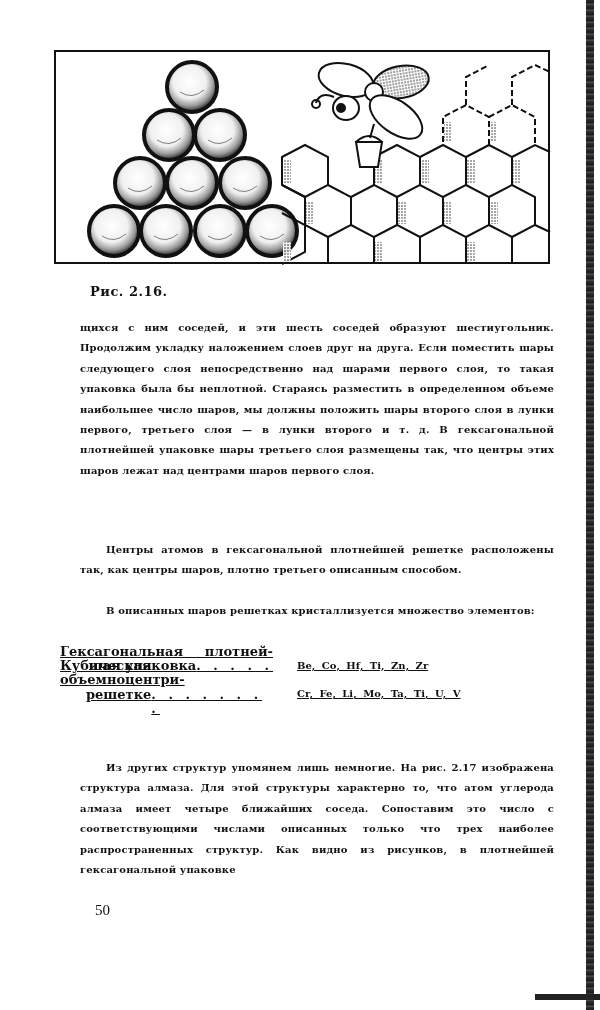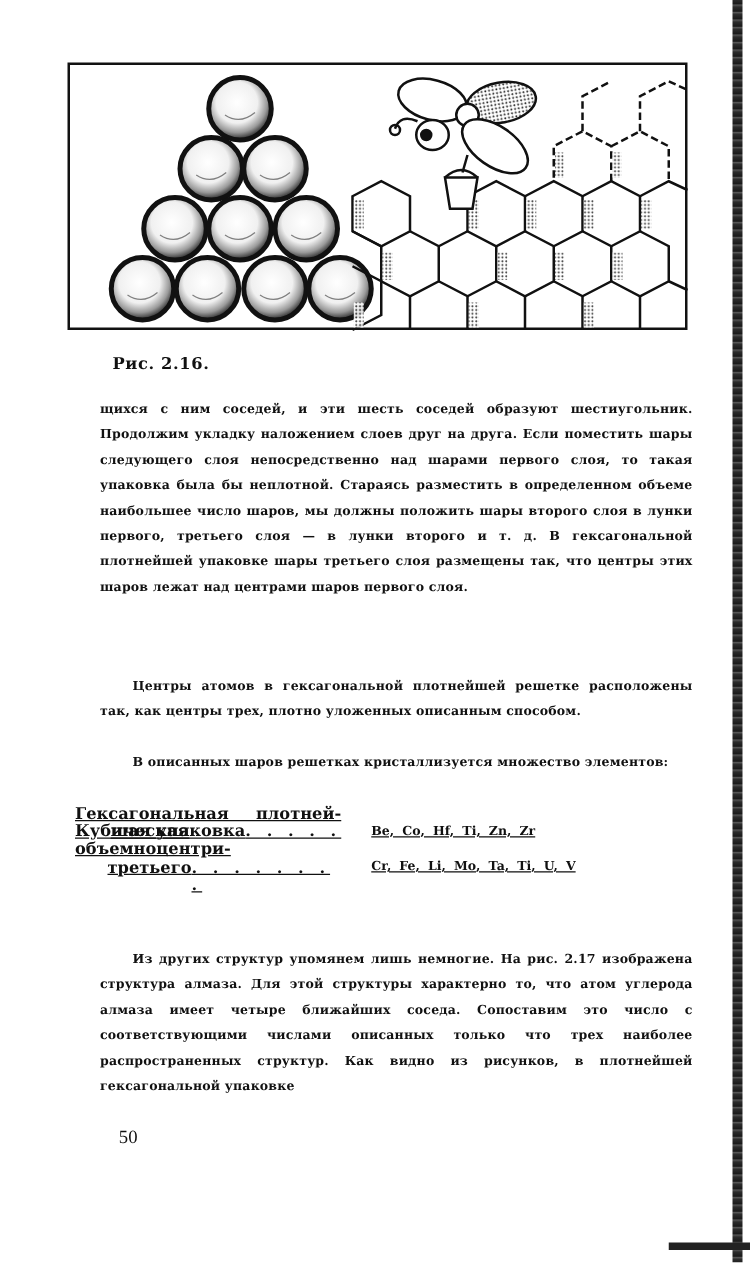--- a/index.html
+++ b/index.html
@@ -150,42 +150,42 @@
     </g>
   </svg>
 </div>
 
 <div class="caption">Рис. 2.16.</div>
 
 <div class="text para1">
   <p>щихся с ним соседей, и эти шесть соседей образуют шестиугольник. Продолжим укладку наложением слоев друг на друга. Если поместить шары следующего слоя непосредственно над шарами первого слоя, то такая упаковка была бы неплотной. Стараясь разместить в определенном объеме наибольшее число шаров, мы должны положить шары второго слоя в лунки первого, третьего слоя — в лунки второго и т. д. В гексагональной плотнейшей упаковке шары третьего слоя размещены так, что центры этих шаров лежат над центрами шаров первого слоя.</p>
 </div>
 <div class="text para2">
-  <p class="indent">Центры атомов в гексагональной плотнейшей решетке расположены так, как центры трех, плотно уложенных описанным способом.</p>
+  <p class="indent">Центры атомов в гексагональной плотнейшей решетке расположены так, как центры шаров, плотно третьего описанным способом.</p>
 </div>
 <div class="text para3">
   <p class="indent">В описанных шаров решетках кристаллизуется множество элементов:</p>
 </div>
 
 <div class="table">
   <div class="trow">
     <div class="tname">
       <div class="l1">Гексагональная плотней-</div>
       <div class="l2">
         <span>шая упаковка</span>
         <span class="dots">. . . . .</span>
       </div>
     </div>
     <div class="telems">Be, Co, Hf, Ti, Zn, Zr</div>
   </div>
   <div class="trow">
     <div class="tname">
       <div class="l1">Кубическая объемноцентри-</div>
       <div class="l2">
-        <span>третьего</span>
+        <span>решетке</span>
         <span class="dots">. . . . . . . .</span>
       </div>
     </div>
     <div class="telems">Cr, Fe, Li, Mo, Ta, Ti, U, V</div>
   </div>
 </div>
 
 <div class="text para4">
   <p class="indent">Из других структур упомянем лишь немногие. На рис. 2.17 изображена структура алмаза. Для этой структуры характерно то, что атом углерода алмаза имеет четыре ближайших соседа. Сопоставим это число с соответствующими числами описанных только что трех наиболее распространенных структур. Как видно из рисунков, в плотнейшей гексагональной упаковке</p>
 </div>

